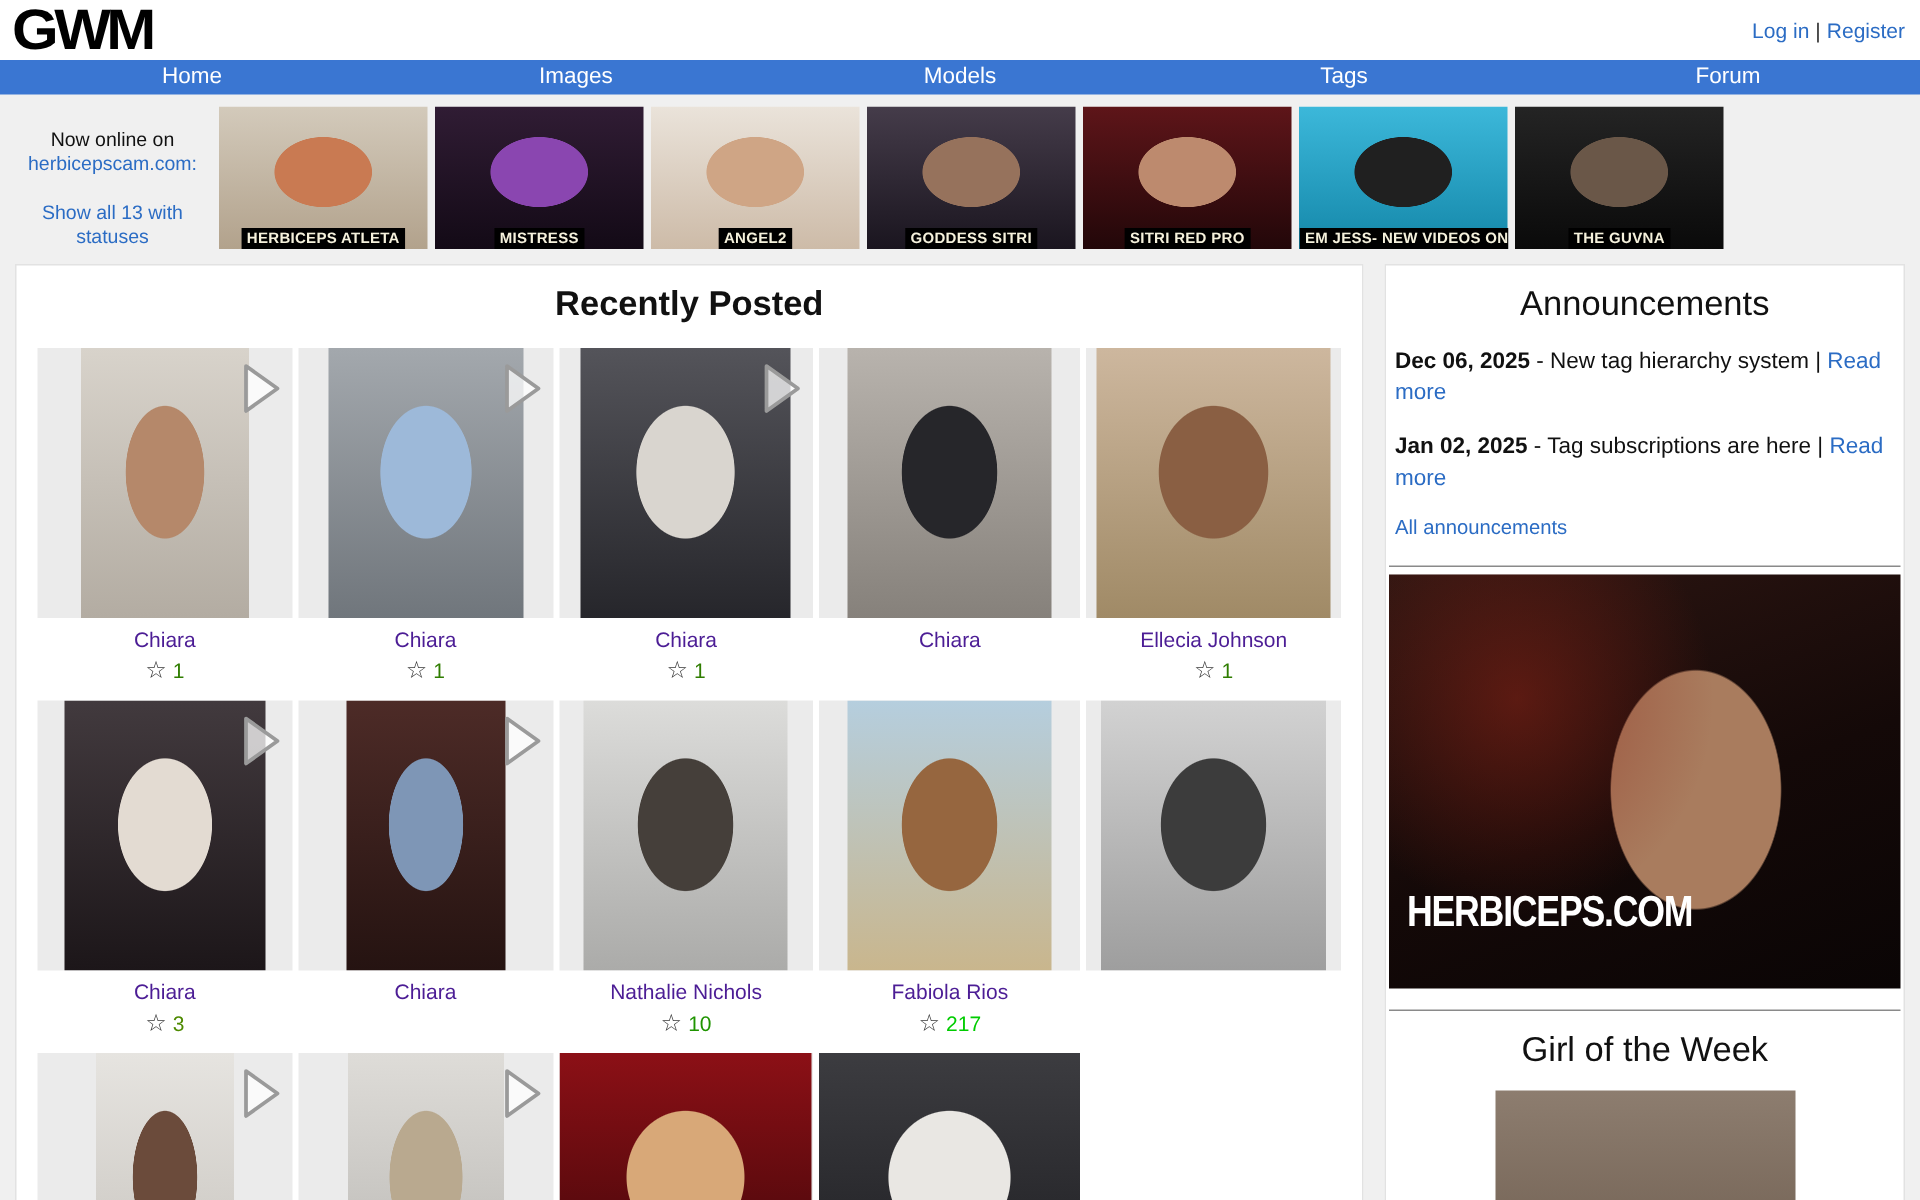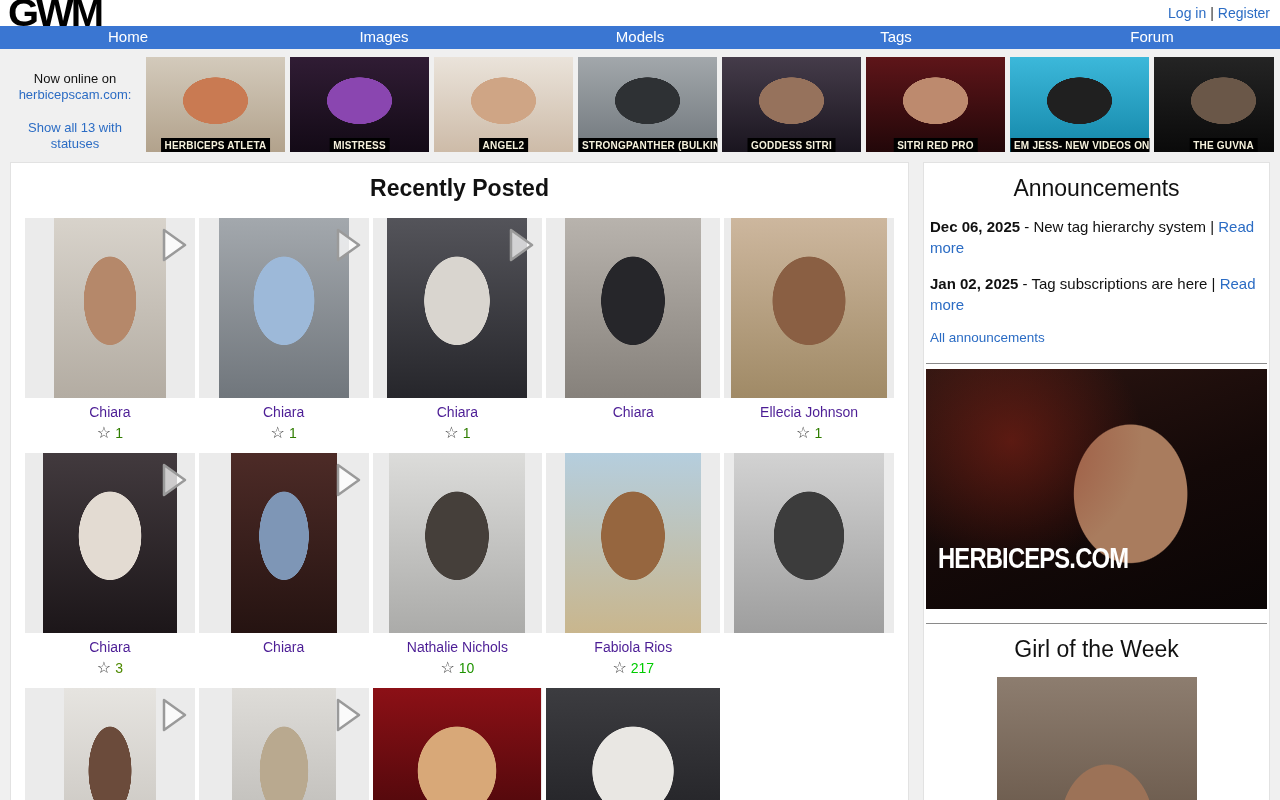--- a/index.html
+++ b/index.html
@@ -1,20 +1,20 @@
 <!DOCTYPE html>
 <html><head>
 <meta charset="utf-8">
 <style>
   * { box-sizing: border-box; margin: 0; padding: 0; }
   html, body { width: 1280px; height: 800px; overflow: hidden; }
   body { background: #f0f0f0; font-family: "Liberation Sans", sans-serif; color: #111; }
 
   
-  .topbar { height: 26px; background: #fff; display: flex; justify-content: space-between; align-items: center; padding: 0 10px 0 8px; }
+  .topbar { height: 40px; background: #fff; display: flex; justify-content: space-between; align-items: center; padding: 0 10px 0 8px; }
   .logo { font-size: 40px; font-weight: bold; letter-spacing: -3px; line-height: 38px; transform: scaleY(0.95); color: #000; }
   .auth { font-size: 14px; }
   .auth a { color: #2b6cc4; text-decoration: none; }
   .auth .sep { color: #333; margin: 0 4px; }
 
   
   .nav { height: 23px; background: #3a76d2; display: flex; }
   .nav a { flex: 1; text-align: center; color: #fff; font-size: 15px; line-height: 22px; text-decoration: none; }
 
   
@@ -43,21 +43,21 @@
   .star-row .cnt { margin-left: 4px; }
 
   
   .side-box { flex: 1; background: #fff; border: 1px solid #e2e2e2; padding: 0 2px 10px; min-height: 625px; }
   .side-box h2 { font-size: 23px; font-weight: normal; text-align: center; margin: 12px 0 14px; color: #111; }
   .ann-item { font-size: 15px; line-height: 1.4; margin: 0 4px 15px; }
   .ann-item b { font-weight: bold; }
   .ann-item a, .all-link a { color: #2b6cc4; text-decoration: none; }
   .all-link { font-size: 13.5px; margin: 0 4px 18px; }
   .side-hr { border: none; border-top: 1px solid #8a8a8a; margin: 14px 0 5px; }
-  .ad-box { height: 240px; margin-top: 1px; position: relative; cursor: pointer;
+  .ad-box { height: 276px; margin-top: 1px; position: relative; cursor: pointer;
     background:
       radial-gradient(ellipse 55% 75% at 25% 30%, rgba(140,35,22,0.55), rgba(0,0,0,0) 70%),
       radial-gradient(ellipse 30% 52% at 60% 52%, #a97c5e 55%, rgba(0,0,0,0) 56%),
       linear-gradient(160deg, #2e1612, #140908 55%, #0a0505); }
   .ad-text { position: absolute; left: 12px; bottom: 34px; color: #fff; font-size: 29px; font-weight: bold; letter-spacing: -1px; transform: scaleX(0.82); transform-origin: left; }
   .gotw-img { width: 200px; height: 240px; margin: 4px auto 0; cursor: pointer;
     background:
       radial-gradient(ellipse 42% 46% at 55% 62%, #9c7257 55%, rgba(0,0,0,0) 56%),
       linear-gradient(180deg, #8d7d6f, #6b5a4c 60%, #453730); }
 </style>
@@ -95,24 +95,20 @@
       </div>
       <div class="online-thumb">
         <div class="thumb-art" style="background: radial-gradient(40% 42% at 50% 46%, rgb(138, 70, 176) 58%, rgba(0, 0, 0, 0) 59%), linear-gradient(rgb(48, 28, 52), rgb(19, 10, 22));"></div>
         <div class="thumb-caption">MISTRESS</div>
       </div>
       <div class="online-thumb">
         <div class="thumb-art" style="background: radial-gradient(40% 42% at 50% 46%, rgb(207, 165, 133) 58%, rgba(0, 0, 0, 0) 59%), linear-gradient(rgb(234, 227, 218), rgb(205, 187, 168));"></div>
         <div class="thumb-caption">ANGEL2</div>
       </div>
       <div class="online-thumb">
-        <div class="thumb-art" style="background: radial-gradient(40% 42% at 50% 46%, rgb(46, 49, 52) 58%, rgba(0, 0, 0, 0) 59%), linear-gradient(rgb(162, 167, 171), rgb(113, 120, 125));"></div>
-        <div class="thumb-caption">STRONGPANTHER (BULKIN</div>
-      </div>
-      <div class="online-thumb">
         <div class="thumb-art" style="background: radial-gradient(40% 42% at 50% 46%, rgb(150, 114, 92) 58%, rgba(0, 0, 0, 0) 59%), linear-gradient(rgb(69, 60, 74), rgb(26, 21, 31));"></div>
         <div class="thumb-caption">GODDESS SITRI</div>
       </div>
       <div class="online-thumb">
         <div class="thumb-art" style="background: radial-gradient(40% 42% at 50% 46%, rgb(189, 138, 110) 58%, rgba(0, 0, 0, 0) 59%), linear-gradient(rgb(94, 21, 25), rgb(34, 7, 9));"></div>
         <div class="thumb-caption">SITRI RED PRO</div>
       </div>
       <div class="online-thumb">
         <div class="thumb-art" style="background: radial-gradient(40% 42% at 50% 46%, rgb(32, 32, 32) 58%, rgba(0, 0, 0, 0) 59%), linear-gradient(rgb(60, 184, 218), rgb(20, 135, 169));"></div>
         <div class="thumb-caption">EM JESS- NEW VIDEOS ON</div>

